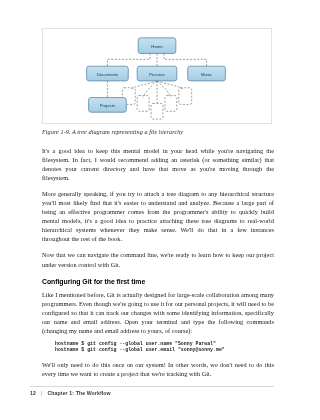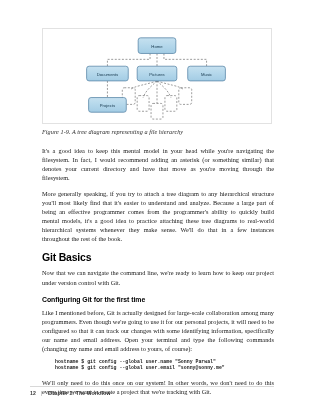--- a/index.html
+++ b/index.html
@@ -203,21 +203,20 @@
   </div>
 
   <div class="fig-caption">Figure 1-9. A tree diagram representing a file hierarchy</div>
 
   <div class="body-col">
 
     <p class="para">It's a good idea to keep this mental model in your head while you're navigating the filesystem. In fact, I would recommend adding an asterisk (or something similar) that denotes your current directory and have that move as you're moving through the filesystem.</p>
 
     <p class="para">More generally speaking, if you try to attach a tree diagram to any hierarchical structure you'll most likely find that it's easier to understand and analyze. Because a large part of being an effective programmer comes from the programmer's ability to quickly build mental models, it's a good idea to practice attaching these tree diagrams to real-world hierarchical systems whenever they make sense. We'll do that in a few instances throughout the rest of the book.</p>
 
-    <h2 class="h-section">Git Basics</h2>
 
     <p class="para tight">Now that we can navigate the command line, we're ready to learn how to keep our project under version control with Git.</p>
 
     <h3 class="h-sub">Configuring Git for the first time</h3>
 
     <p class="para tight">Like I mentioned before, Git is actually designed for large-scale collaboration among many programmers. Even though we're going to use it for our personal projects, it will need to be configured so that it can track our changes with some identifying information, specifically our name and email address. Open your terminal and type the following commands (changing my name and email address to yours, of course):</p>
 
     <div class="code-block">
       <div class="code-line">hostname $ git config --global user.name "Sonny Parwal"</div>
       <div class="code-line">hostname $ git config --global user.email "sonny@sonny.me"</div>

